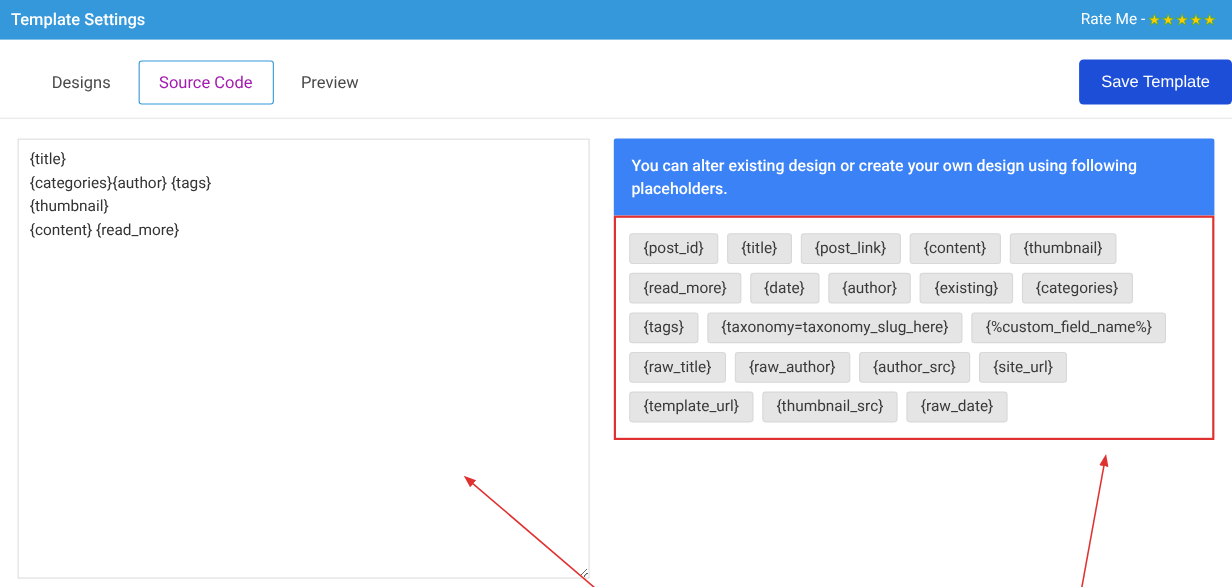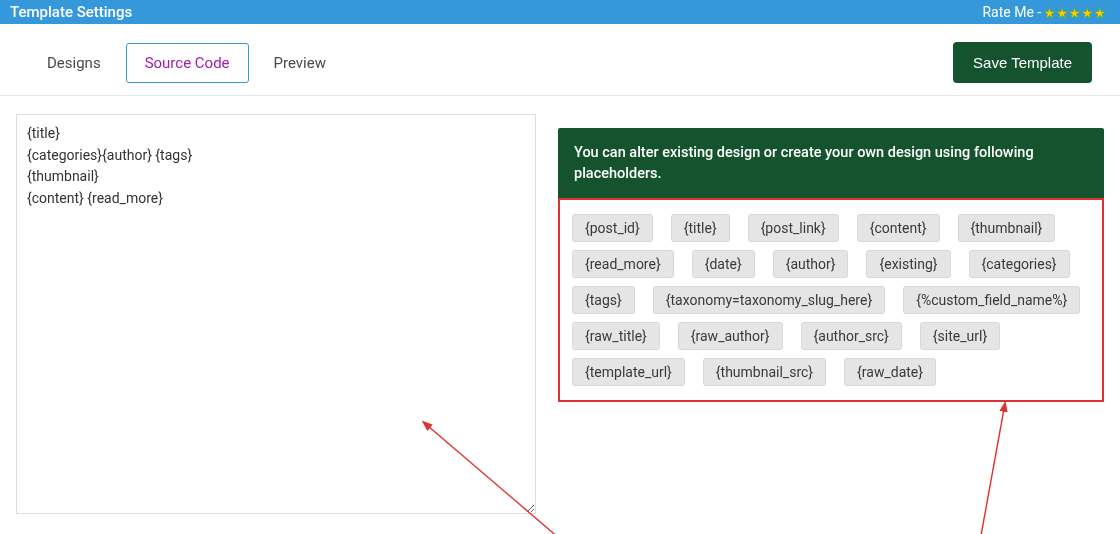--- a/index.html
+++ b/index.html
@@ -1,31 +1,31 @@
 <!DOCTYPE html>
 <html><head>
 <meta charset="utf-8">
 <style>
 * { box-sizing: border-box; margin: 0; padding: 0; }
 body { font-family: -apple-system, "Segoe UI", Roboto, Helvetica, Arial, sans-serif; font-size: 14px; color: #333; background: #fff; width: 1120px; }
-.topbar { background: #3498db; color: #fff; height: 24px; display: flex; align-items: center; justify-content: space-between; padding: 0 14px 0 10px; }
+.topbar { background: #3498db; color: #fff; height: 36px; display: flex; align-items: center; justify-content: space-between; padding: 0 14px 0 10px; }
 .topbar-title { font-size: 15px; font-weight: 500; }
 .rate { display: flex; align-items: flex-end; font-size: 14px; }
 .stars { margin-left: 2px; display: flex; }
 .star { color: #ffcc00; font-size: 14px; line-height: 1; -webkit-text-stroke: 0.5px #5a3; text-shadow: 0 0 0.5px #5a3; }
-.tabrow { display: flex; align-items: center; padding: 18px 28px 12px 28px; border-bottom: 1px solid #e6e6e6; position: relative; justify-content: flex-end; }
+.tabrow { display: flex; align-items: center; padding: 18px 0 12px 28px; border-bottom: 1px solid #e6e6e6; position: relative; justify-content: flex-end; }
 .tabs { display: flex; gap: 6px; }
 .tab { padding: 10px 18px; font-size: 15px; color: #4a4a4a; border: 1px solid transparent; border-radius: 3px; cursor: pointer; user-select: none; }
 .tab.active { border-color: #3498db; color: #a21caf; }
-.save-btn { margin-left: auto; background: #14532d; color: #fff; border: none; padding: 12px 20px; border-radius: 4px; font-size: 15px; cursor: pointer; }
+.save-btn { margin-left: auto; background: #1d4ed8; color: #fff; border: none; padding: 12px 20px; border-radius: 4px; font-size: 15px; cursor: pointer; }
 .content-area { display: flex; padding: 18px 16px 30px 16px; gap: 22px; position: relative; }
 .editor { width: 520px; height: 400px; border: 1px solid #ddd; padding: 8px 10px; font-family: inherit; font-size: 14px; color: #333; line-height: 1.55; resize: both; white-space: pre-wrap; }
 .right-col { flex: 1; display: flex; flex-direction: column; }
-.info-banner { background: #14532d; color: #fff; padding: 14px 16px; font-size: 14.5px; line-height: 1.45; font-weight: 500; border-radius: 2px 2px 0 0; margin-top: 14px; }
-.ph-box { border: 2px solid #e03131; padding: 14px 12px; display: flex; flex-wrap: wrap; gap: 8px 18px; align-content: flex-start; }
+.info-banner { background: #3b82f6; color: #fff; padding: 14px 16px; font-size: 14.5px; line-height: 1.45; font-weight: 500; border-radius: 2px 2px 0 0; }
+.ph-box { border: 2px solid #e03131; padding: 14px 12px; display: flex; flex-wrap: wrap; gap: 8px 8px; align-content: flex-start; }
 .ph-tag { background: #e5e5e5; border: 1px solid #d8d8d8; border-radius: 3px; padding: 5px 12px; font-size: 14px; color: #3a3a3a; cursor: pointer; white-space: nowrap; user-select: none; }
 svg.arrow { position: absolute; pointer-events: none; }
 </style>
 </head>
 <body>
 
 <div class="topbar">
   <div class="topbar-title">Template Settings</div>
   <div class="rate">
     <span>Rate Me - </span>

